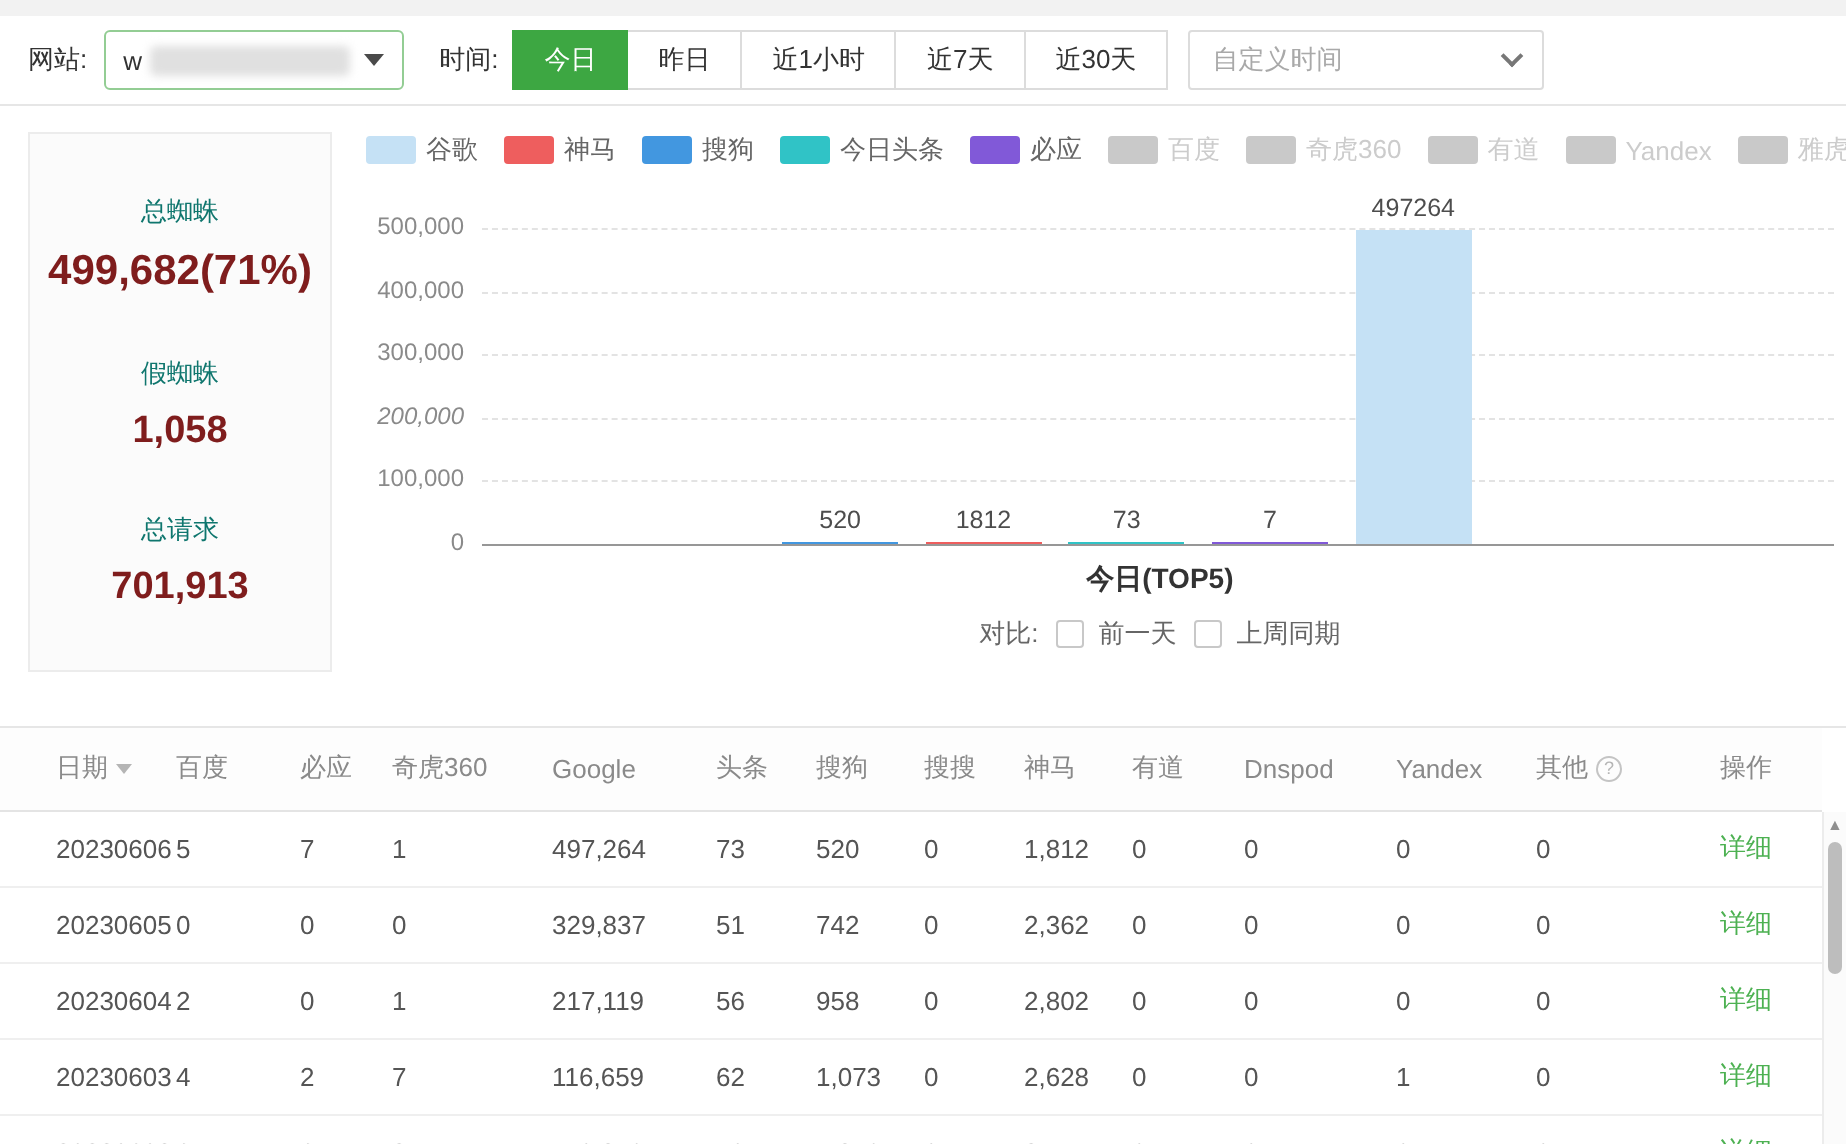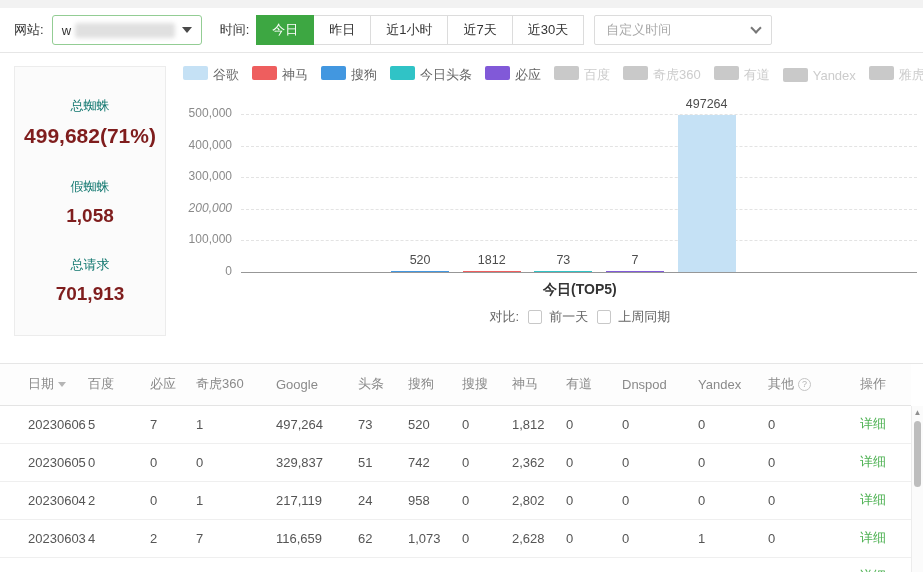--- a/index.html
+++ b/index.html
@@ -28,21 +28,21 @@
   
   .content { display: flex; padding: 13px 4px 0 14px; height: 300px; }
   .stats-card { width: 152px; min-width: 152px; height: 270px; background: #fbfbfb;
     border: 1px solid #ececec; display: flex; flex-direction: column; justify-content: space-evenly; text-align: center; }
   .stat-label { font-size: 13px; color: #0f766e; margin-bottom: 9px; }
   .stat-value { font-size: 19px; font-weight: bold; color: #7f1d1d; }
   .stat:first-child .stat-value { font-size: 21px; }
 
   .chart-panel { flex: 1; margin-left: 17px; }
   .legend { display: flex; align-items: center; gap: 13px; font-size: 13px; color: #666; }
-  .legend-item { display: flex; align-items: flex-start; gap: 5px; cursor: pointer; white-space: nowrap; }
+  .legend-item { display: flex; align-items: center; gap: 5px; cursor: pointer; white-space: nowrap; }
   .legend-item.disabled { color: #ccc; }
   .swatch { width: 25px; height: 14px; border-radius: 2px; }
 
   .plot { position: relative; height: 158px; margin: 30px 8px 0 58px; }
   .gridline { position: absolute; left: 0; right: 0; height: 0; border-top: 1px dashed #e3e3e3; }
   .gridline.baseline { border-top: 1px solid #979797; }
   .ytick { position: absolute; right: calc(100% + 9px); width: 60px; text-align: right;
     font-size: 12px; color: #8a8a8a; }
   .bar { position: absolute; bottom: 0; width: 58px; }
   .bar-num { position: absolute; width: 80px; text-align: center; font-size: 12.5px; color: #4d4d4d; }
@@ -267,21 +267,21 @@
           <td>0</td>
           <td>0</td>
           <td><span class="link">详细</span></td>
         </tr>
         <tr>
           <td class="pad-first">20230604</td>
           <td>2</td>
           <td>0</td>
           <td>1</td>
           <td>217,119</td>
-          <td>24</td>
+          <td>56</td>
           <td>958</td>
           <td>0</td>
           <td>2,802</td>
           <td>0</td>
           <td>0</td>
           <td>0</td>
           <td>0</td>
           <td><span class="link">详细</span></td>
         </tr>
         <tr>

